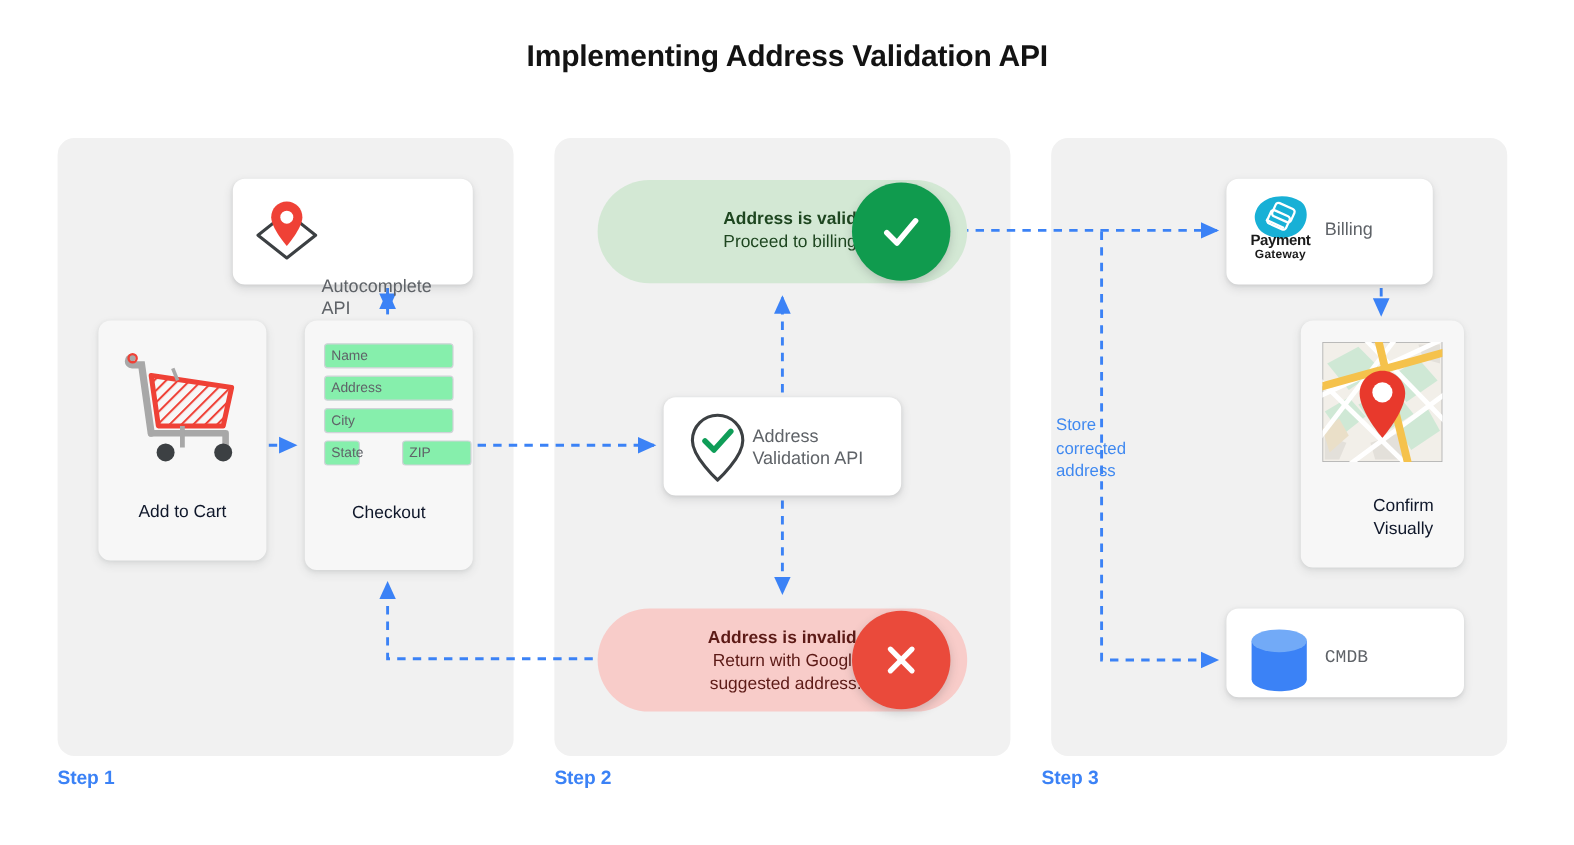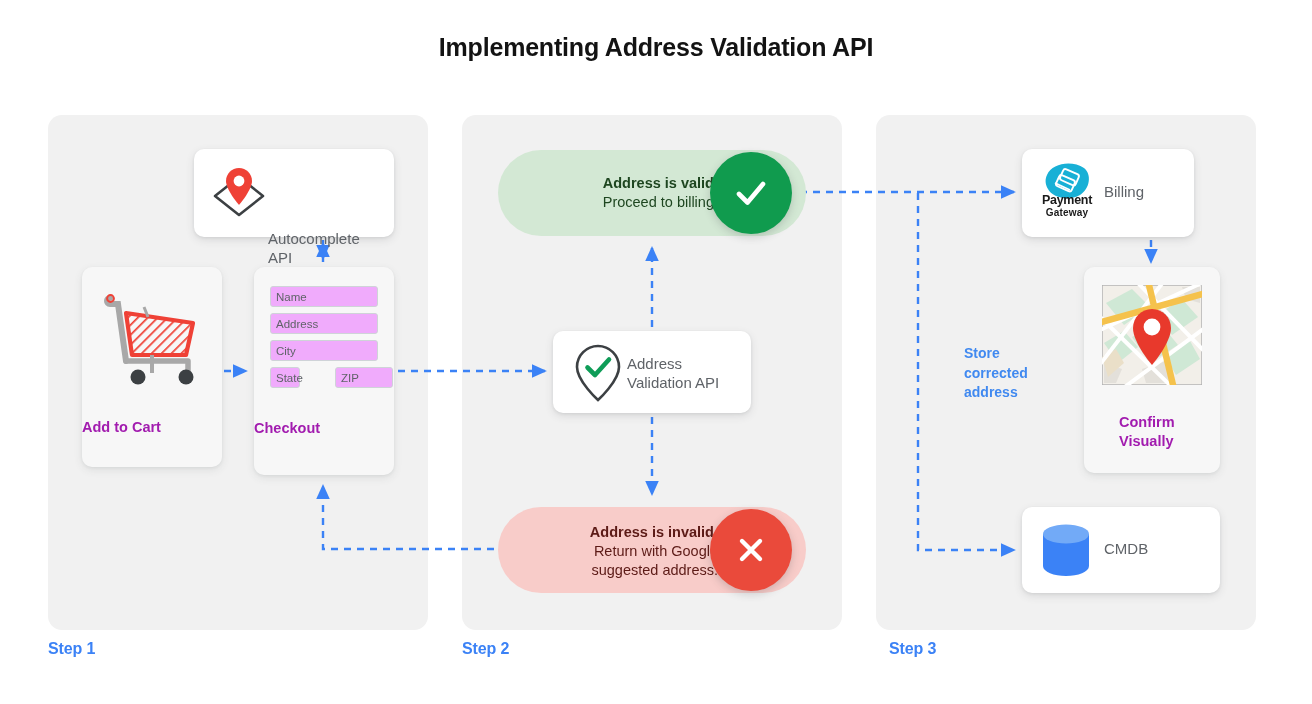--- a/index.html
+++ b/index.html
@@ -28,59 +28,59 @@
   #panel2 { left: 462px; top: 115px; width: 380px; height: 515px; }
   #panel3 { left: 876px; top: 115px; width: 380px; height: 515px; }
 
   .step-label {
     position: absolute;
     font-size: 16px; font-weight: bold; color: #3b82f6;
     letter-spacing: -0.1px;
   }
   #step1-label { left: 48px;  top: 640px; text-align: right; }
   #step2-label { left: 462px; top: 640px; }
-  #step3-label { left: 889px; top: 640px; }
+  #step3-label { left: 868px; top: 640px; }
 
   
   .card {
     position: absolute;
     background: #ffffff;
     border-radius: 10px;
     box-shadow: 0 3px 8px rgba(60,64,67,0.13), 0 1px 3px rgba(60,64,67,0.09);
   }
   .card-soft {
     position: absolute;
     background: #f7f7f7;
     border-radius: 10px;
     box-shadow: 0 3px 8px rgba(60,64,67,0.10), 0 1px 3px rgba(60,64,67,0.07);
   }
   .card-label {
     position: absolute; left: 0; width: 100%;
-    text-align: left;
-    font-size: 14.5px; font-weight: bold; color: #a21caf;
+    text-align: center;
+    font-size: 14.5px; font-weight: normal; color: #0f172a;
   }
   .row-card-text {
     position: absolute;
     font-size: 15px; color: #5f6368; line-height: 19px;
   }
 
   
   #autocomplete-card { left: 194px; top: 149px; width: 200px; height: 88px; }
   #autocomplete-text { left: 74px; top: 40px; width: 120px; margin-top: 40px; }
 
   
   #addtocart-card { left: 82px; top: 267px; width: 140px; height: 200px; }
   #addtocart-label { top: 152px; }
 
   
   #checkout-card { left: 254px; top: 267px; width: 140px; height: 208px; }
   #checkout-label { top: 153px; }
   .field {
     position: absolute;
-    background: #f0abfc;
+    background: #86efac;
     border: 1px solid #cfd3d8;
     border-radius: 3px;
     font-size: 11.5px; color: #5f6368;
     padding-left: 5px;
     line-height: 20px;
     height: 21px;
   }
 
   
   .pill {
@@ -110,26 +110,26 @@
   #avapi-card { left: 553px; top: 331px; width: 198px; height: 82px; }
   #avapi-text { left: 74px; top: 23px; width: 118px; }
 
   
   #billing-card { left: 1022px; top: 149px; width: 172px; height: 88px; }
   #billing-text { left: 82px; top: 33px; }
 
   #confirm-card { left: 1084px; top: 267px; width: 136px; height: 206px; }
   #confirm-label { top: 146px; line-height: 19px; padding-left: 35px; }
 
-  #cmdb-card { left: 1022px; top: 507px; width: 198px; height: 86px; }
+  #cmdb-card { left: 1022px; top: 507px; width: 198px; height: 74px; font-family: Liberation Mono, monospace; }
   #cmdb-text { left: 82px; top: 32px; }
 
   .store-note {
-    position: absolute; left: 964px; top: 344px; width: 100px;
-    font-size: 14px; font-weight: bold; color: #4089f0;
+    position: absolute; left: 880px; top: 344px; width: 100px;
+    font-size: 14px; font-weight: normal; color: #4089f0;
     line-height: 19.5px;
   }
 
   
   #wires { position: absolute; left: 0; top: 0; width: 1312px; height: 704px; pointer-events: none; }
 </style>
 </head>
 <body>
 
 <div class="stage">

